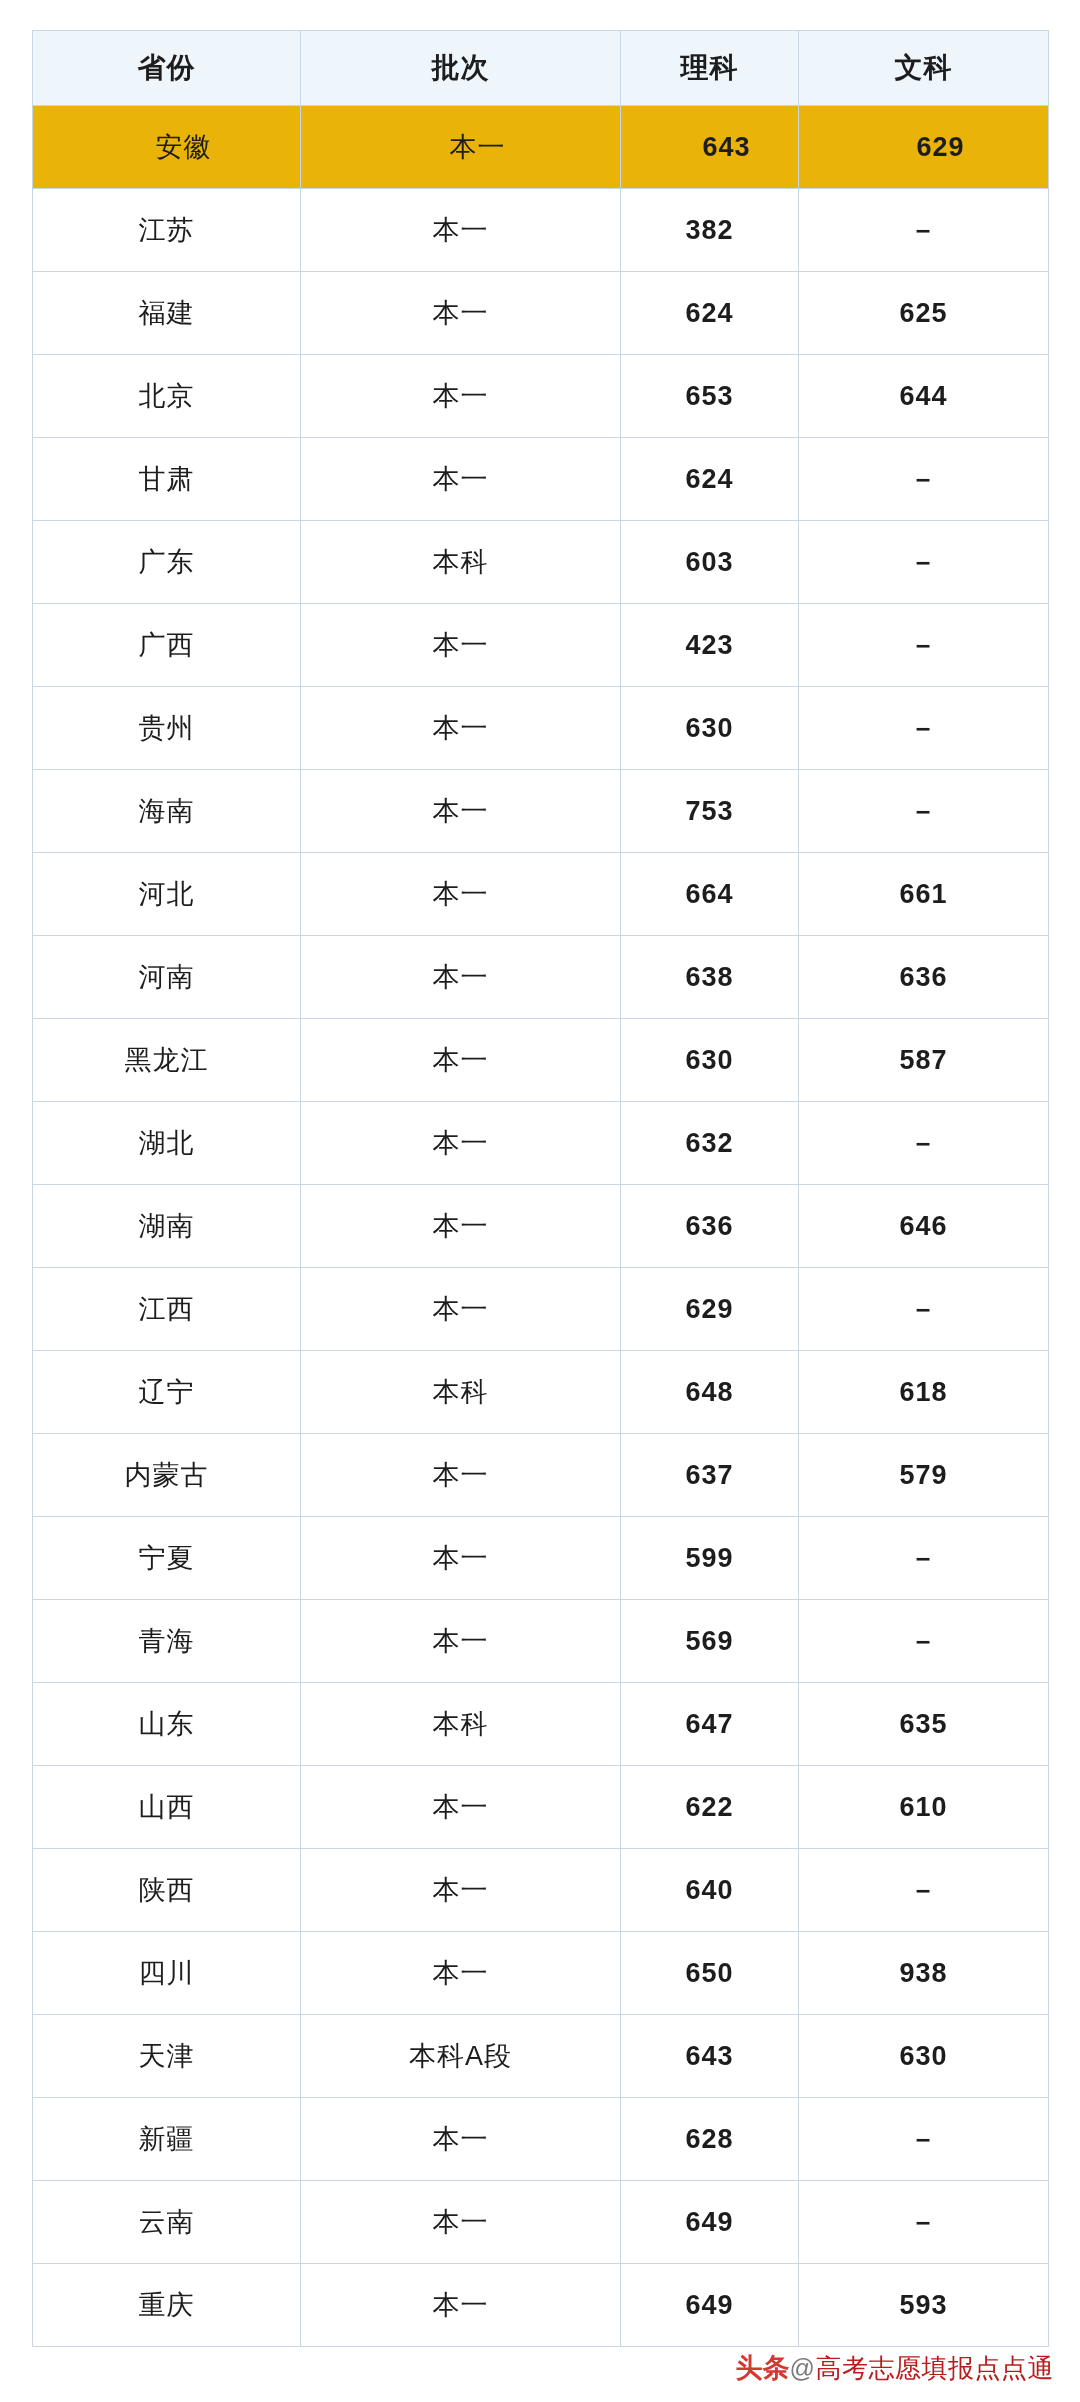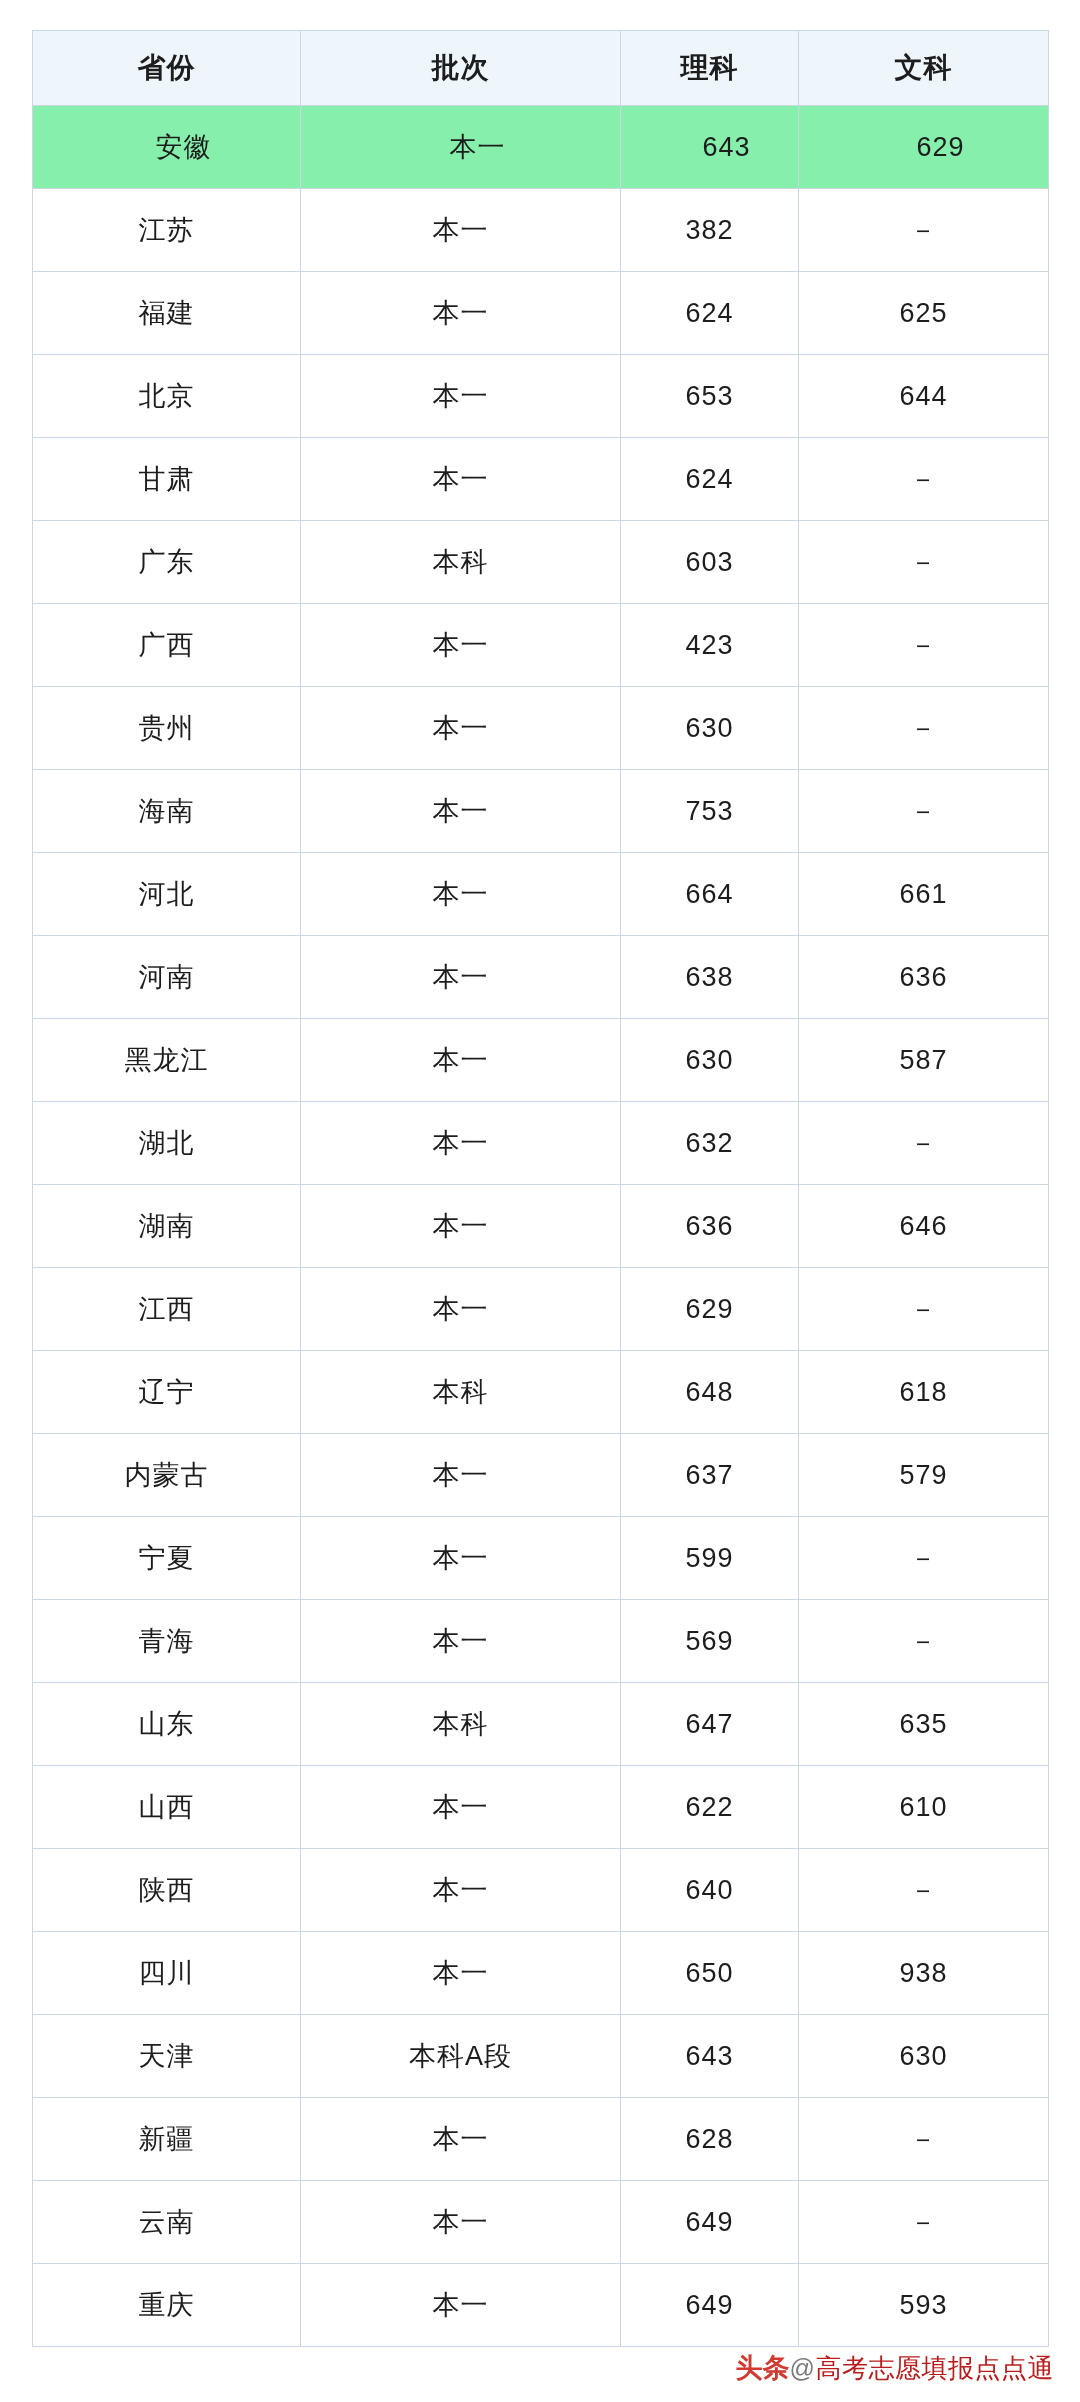--- a/index.html
+++ b/index.html
@@ -50,25 +50,26 @@
     padding: 0 4px;
     letter-spacing: 1px;
   }
   table.score-table thead th {
     background: #eef5fb;
     font-weight: bold;
     font-size: 28px;
     height: 74px;
   }
   table.score-table tbody tr.highlight td {
-    background: #86efac;
+    background: #eab308;
     padding-left: 38px;
   }
   table.score-table tbody tr td.num {
     font-size: 27px;
+    font-weight: bold;
   }
   .watermark {
     position: absolute;
     right: 26px;
     bottom: 16px;
     display: flex;
     align-items: center;
     font-size: 26px;
     color: #5a5a5a;
     letter-spacing: 0.5px;

